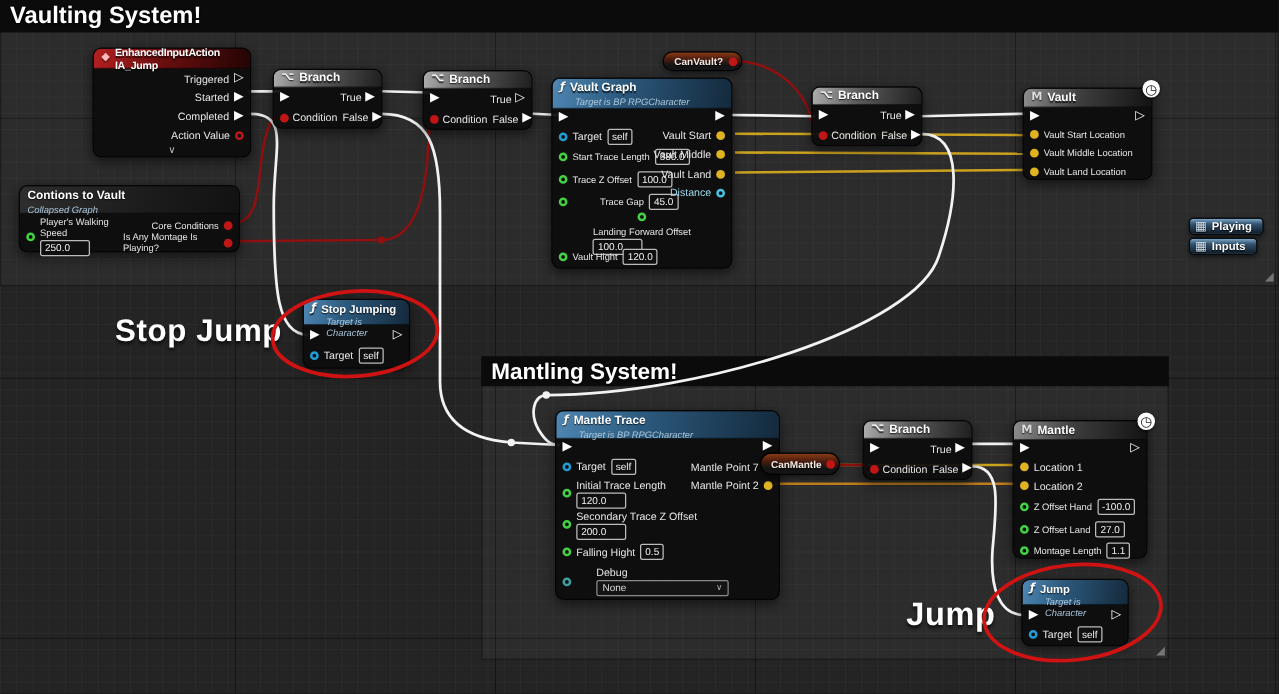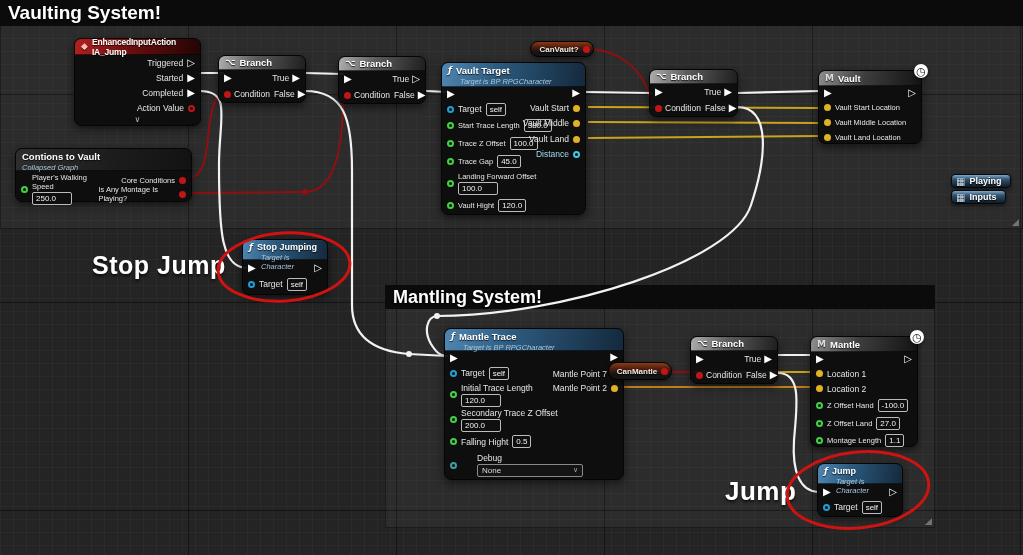--- a/index.html
+++ b/index.html
@@ -200,21 +200,21 @@
             <span class="cpin p-red-f"></span>
           </div>
       </div>
     </div>
   </div>
 
   <div class="node" style="left:441px;top:62px;width:145px;height:153px;">
     <div class="hdr2 g-fn" style="height:24px;">
       <div class="trow">
           <span class="ic" style="font-style:italic;">ƒ</span>
-          <span>Vault Target</span>
+          <span>Vault Graph</span>
         </div>
       <div class="sub">Target is BP RPGCharacter</div>
     </div>
     <div class="r" style="height:14px;">
         <span class="x">▶</span>
       </div>
     <div class="r" style="height:16px;">
         <span class="cpin p-blu-h"></span>
         <span>Target</span>
         <span class="vbox">self</span>
@@ -224,24 +224,24 @@
         <span style="font-size:7.5px;">Start Trace Length</span>
         <span class="vbox">380.0</span>
       </div>
     <div class="r" style="height:18px;">
         <span class="cpin p-grn-h"></span>
         <span style="font-size:7.5px;">Trace Z Offset</span>
         <span class="vbox">100.0</span>
       </div>
     <div class="r" style="height:18px;">
         <span class="cpin p-grn-h"></span>
-        <span style="font-size:7.5px;">Trace Gap</span>
+        <span style="font-size:7.5px;margin-left:22px;">Trace Gap</span>
         <span class="vbox">45.0</span>
       </div>
-    <div class="r" style="height:27px;">
+    <div class="r" style="height:27px;flex-direction:column;">
         <span class="cpin p-grn-h"></span>
       <div class="stk">
           <span class="lb" style="font-size:7.5px;">Landing Forward Offset</span>
           <span class="vbox" style="width:32px;">100.0</span>
         </div>
     </div>
     <div class="r" style="height:16px;">
         <span class="cpin p-grn-h"></span>
         <span style="font-size:7.5px;">Vault Hight</span>
         <span class="vbox">120.0</span>

